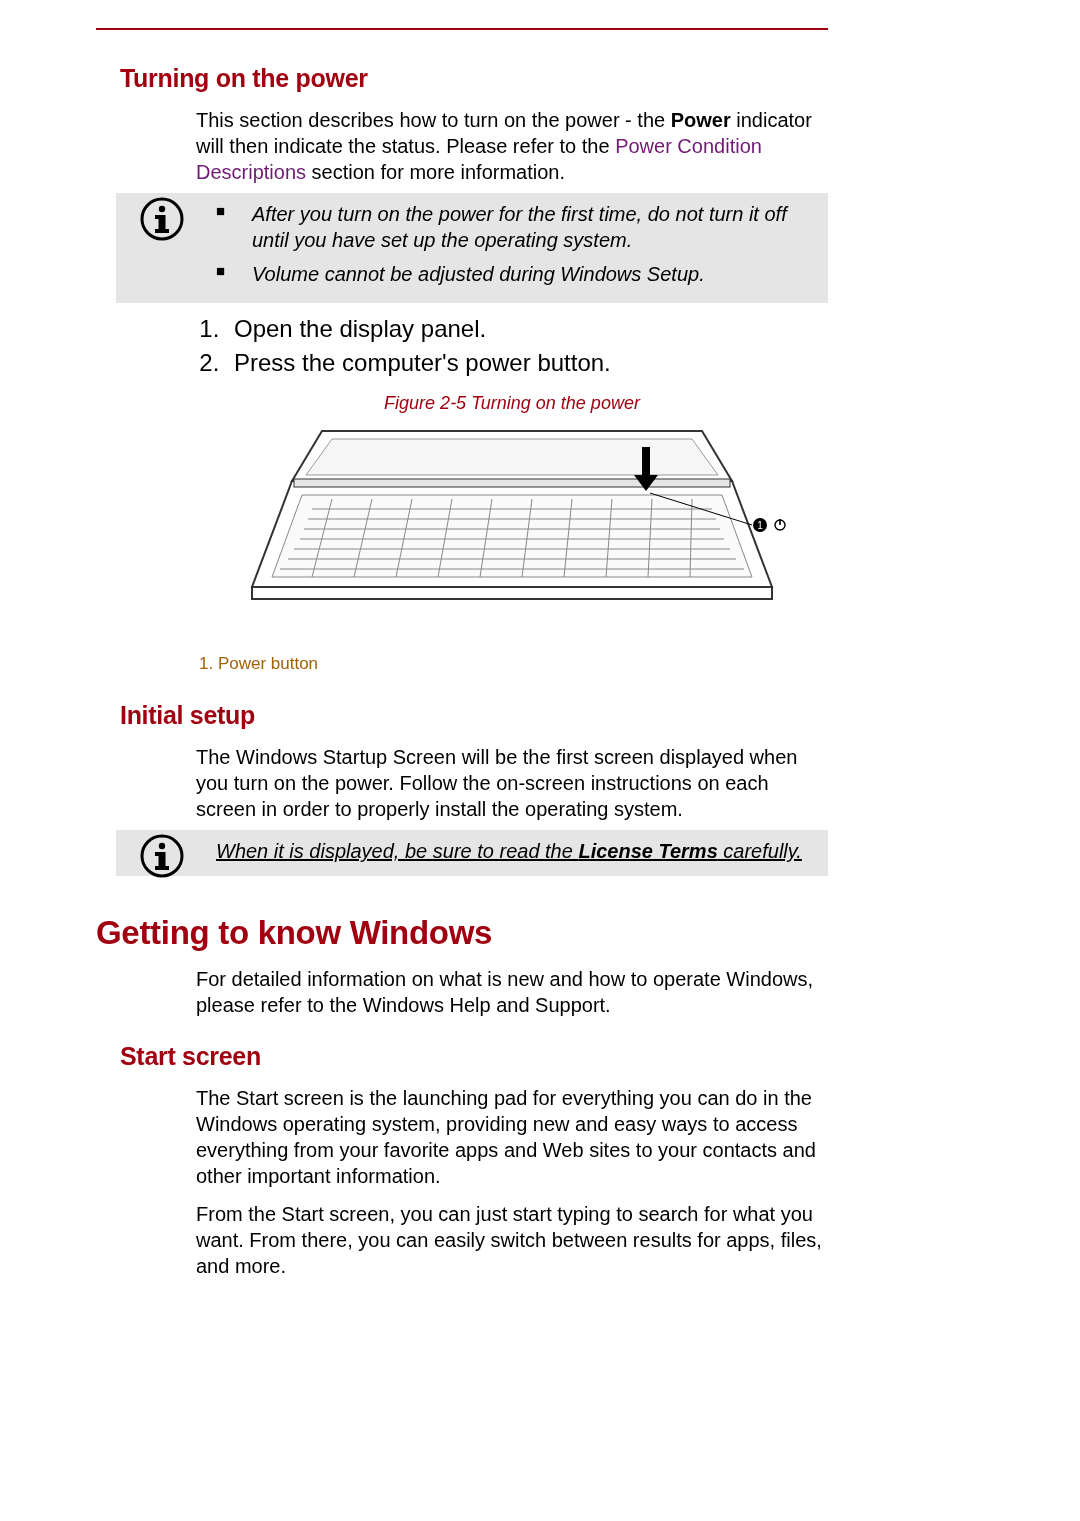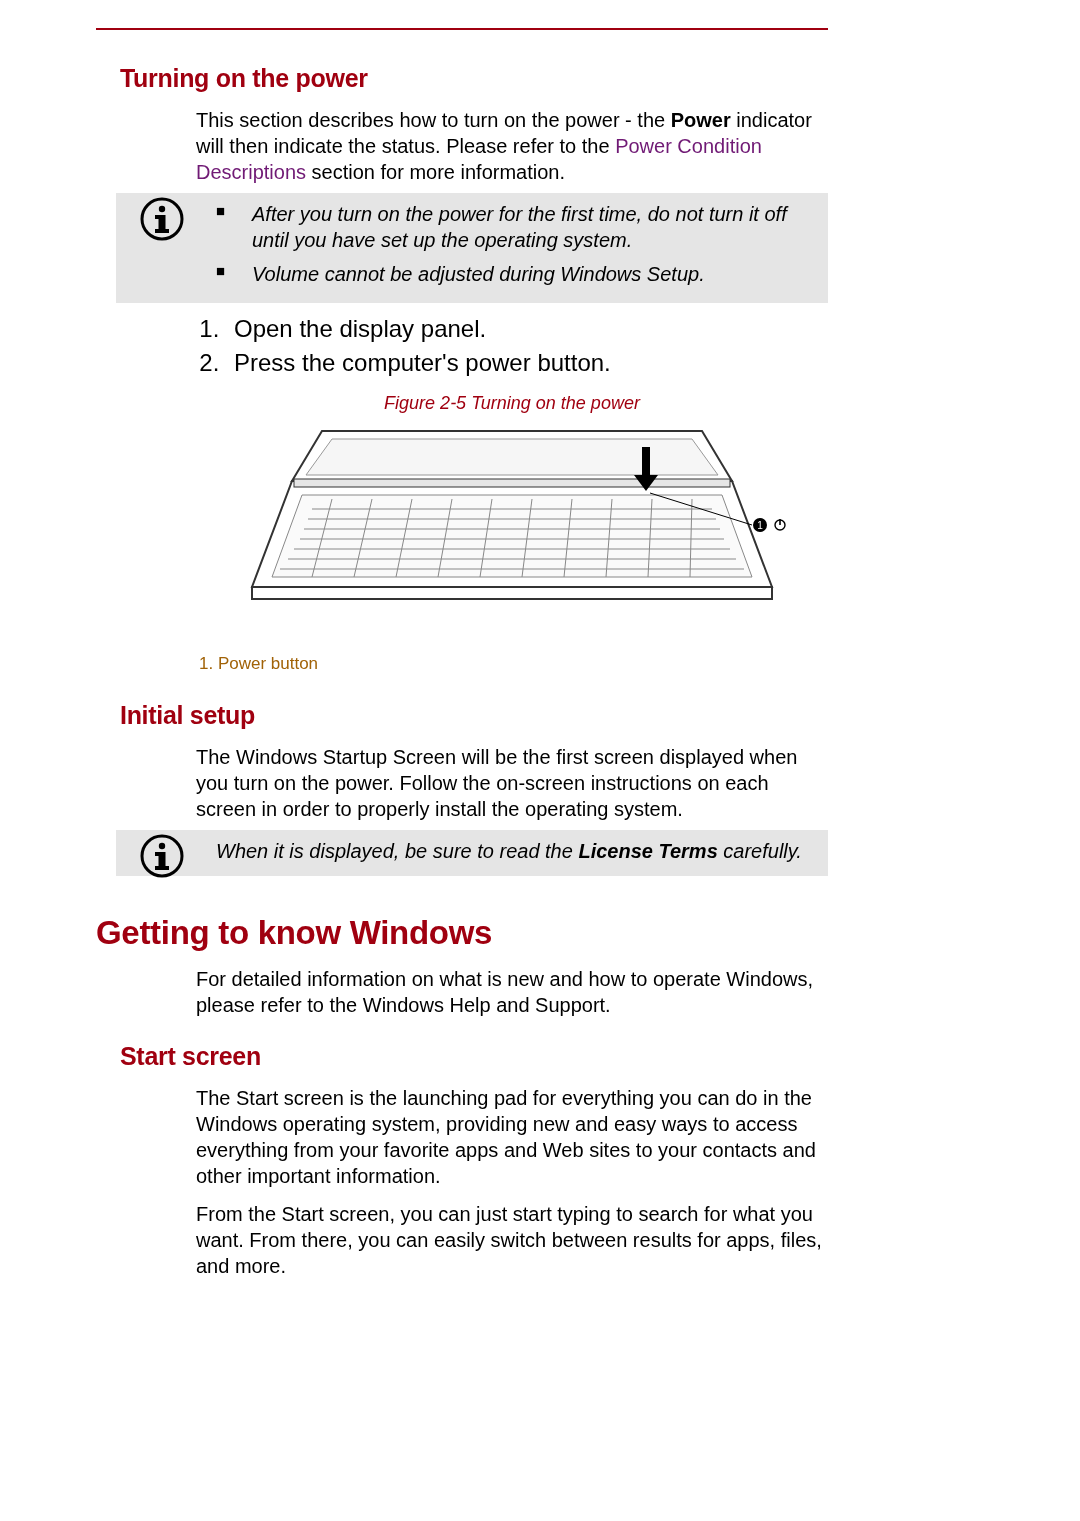--- a/index.html
+++ b/index.html
@@ -207,21 +207,21 @@
       </svg>
     </div>
 
     <div class="legend">1. Power button</div>
   </div>
 
   <div class="h2">Initial setup</div>
   <div class="body-block">The Windows Startup Screen will be the first screen displayed when you turn on the power. Follow the on-screen instructions on each screen in order to properly install the operating system.</div>
 
   <div class="body-block" style="margin-top:8px;">
-    <div class="note-box" style="font-style:italic; padding-bottom:12px;">
+    <div class="note-box" style="font-style:italic; padding-bottom:12px;text-decoration:underline;">
       <div class="info-icon">
         <svg width="44" height="44" viewBox="0 0 44 44">
           <circle cx="22" cy="22" r="20" fill="none" stroke="#000" stroke-width="3"></circle>
           <circle cx="22" cy="12" r="3.2" fill="#000"></circle>
           <rect x="18.5" y="18" width="7" height="16" fill="#000"></rect>
           <rect x="15" y="18" width="10" height="4" fill="#000"></rect>
           <rect x="15" y="32" width="14" height="4" fill="#000"></rect>
         </svg>
       </div>
       <span>When it is displayed, be sure to read the </span><span class="bold" style="font-style:italic;">License Terms</span><span> carefully.</span>

